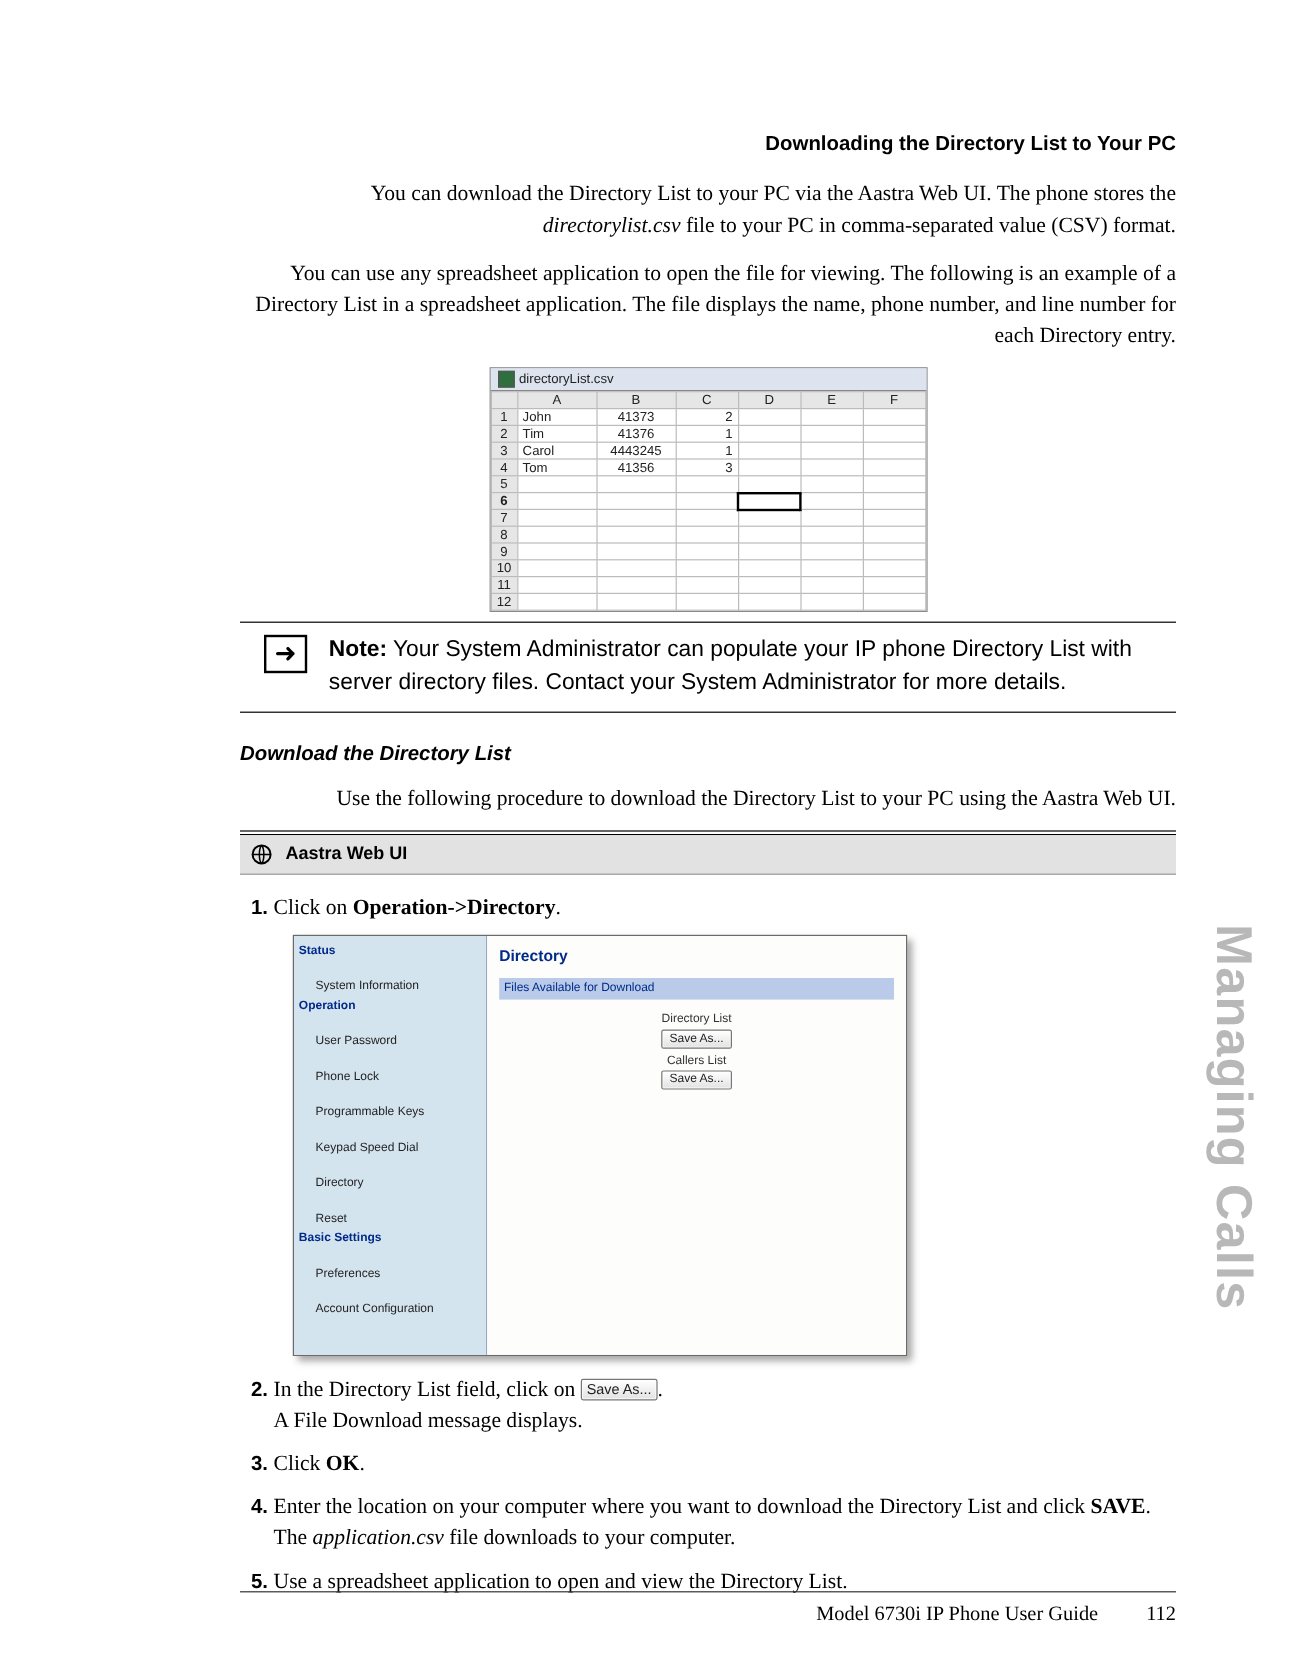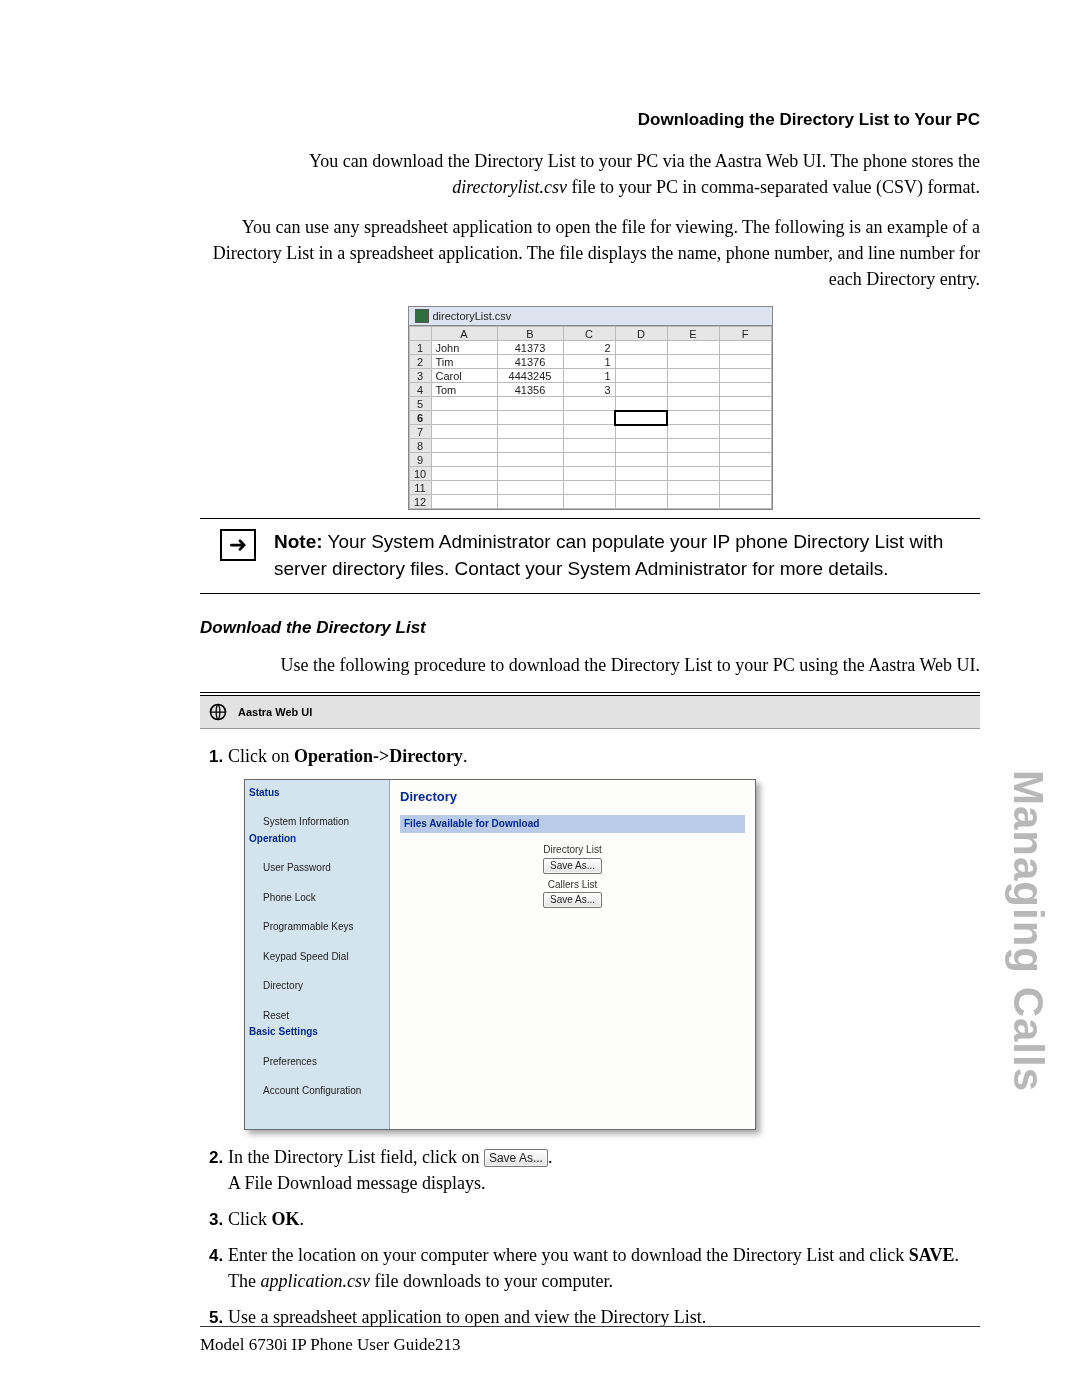--- a/index.html
+++ b/index.html
@@ -120,21 +120,21 @@
     margin: 14px 0 10px 0;
   }
   .webui-bar {
     background: #e2e2e2;
     border-bottom: 1px solid #999;
     padding: 6px 8px;
     display: flex;
     align-items: center;
     gap: 10px;
     font-family: Arial, Helvetica, sans-serif;
-    font-size: 11px;
+    font-size: 15px;
     font-weight: bold;
   }
   .globe-icon svg { width: 20px; height: 20px; display: block; }
   
   ol.steps {
     margin: 14px 0 0 0;
     padding-left: 28px;
     font-size: 18px;
   }
   ol.steps li { margin-bottom: 10px; line-height: 1.45; }
@@ -143,21 +143,21 @@
   .webui-shot {
     width: 510px;
     margin: 10px 0 14px 16px;
     border: 1px solid #6a6a6a;
     box-shadow: 4px 4px 6px rgba(0,0,0,0.35);
     font-family: Arial, Helvetica, sans-serif;
     background: #fff;
     display: flex;
   }
   .shot-side {
-    width: 145px;
+    width: 161px;
     background: #d4e4ef;
     font-size: 10px;
     padding: 4px 4px 30px 4px;
     box-sizing: border-box;
     color: #222;
     border-right: 1px solid #9ab;
   }
   .shot-side .sec-head { color: #002a8a; font-weight: bold; margin-top: 2px; font-size: 10px; }
   .shot-side .item { padding-left: 14px; margin-top: 15px; }
   .shot-main {
@@ -167,21 +167,21 @@
     background: #fdfdfc;
   }
   .shot-main .dir-title {
     color: #002a8a; font-weight: bold; font-size: 13px;
     margin-bottom: 8px;
   }
   .shot-main .files-header {
     background: #b9cbe8;
     color: #002a8a;
     font-size: 10px;
-    font-weight: bold;
+    font-weight: normal;
     padding: 2px 4px;
     margin-bottom: 10px;
   }
   .file-row {
     display: flex; justify-content: space-between; align-items: center;
     font-size: 10px; color: #333;
     margin-bottom: 4px;
     padding: 0 2px;
     flex-direction: column;
   }
@@ -204,22 +204,23 @@
   }
   
   .footer-rule {
     position: absolute;
     left: 200px; right: 100px; bottom: 70px;
     border-top: 1px solid #333;
   }
   .footer {
     position: absolute;
     left: 200px; right: 100px; bottom: 42px;
-    display: flex; justify-content: flex-start;
+    display: flex; justify-content: flex-end;
     font-size: 17px;
+    gap: 40px;
   }
   
   .side-tab {
     position: absolute;
     right: 28px;
     top: 770px;
     font-family: Arial, Helvetica, sans-serif;
     font-size: 42px;
     font-weight: bold;
     color: #b8b8b8;
@@ -443,17 +444,17 @@
       <span>Enter the location on your computer where you want to download the Directory List and click </span><strong>SAVE</strong><span>.</span><br>
       <span>The </span><em class="italic">application.csv</em><span> file downloads to your computer.</span>
     </li>
 
     <li>Use a spreadsheet application to open and view the Directory List.</li>
   </ol>
 
   <div class="footer-rule"></div>
   <div class="footer">
     <span>Model 6730i IP Phone User Guide</span>
-    <span>213</span>
+    <span>112</span>
   </div>
 
   <div class="side-tab">Managing Calls</div>
 </div>
 
 </body></html>

